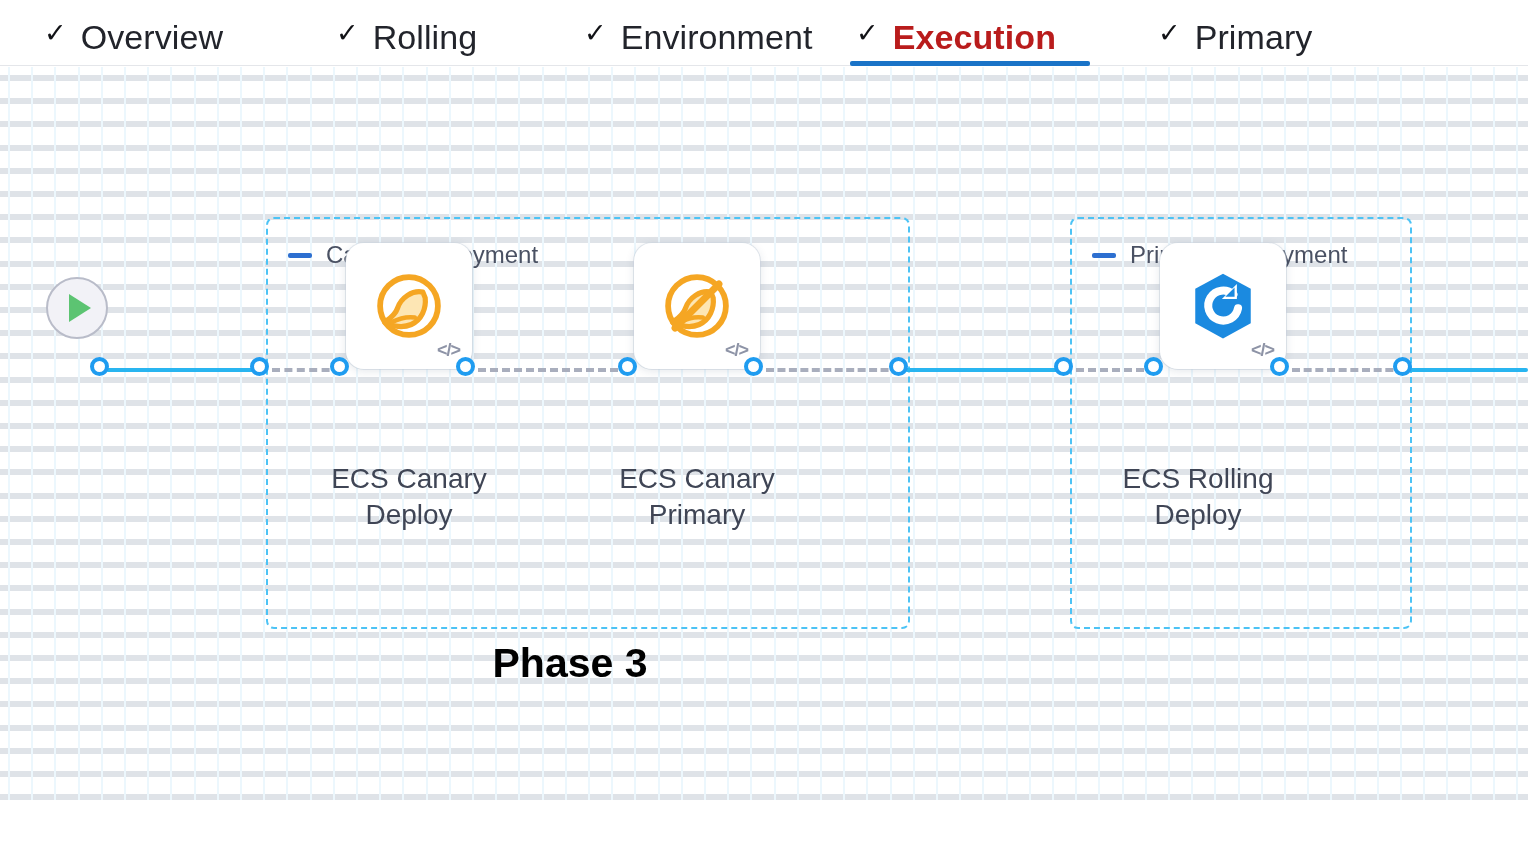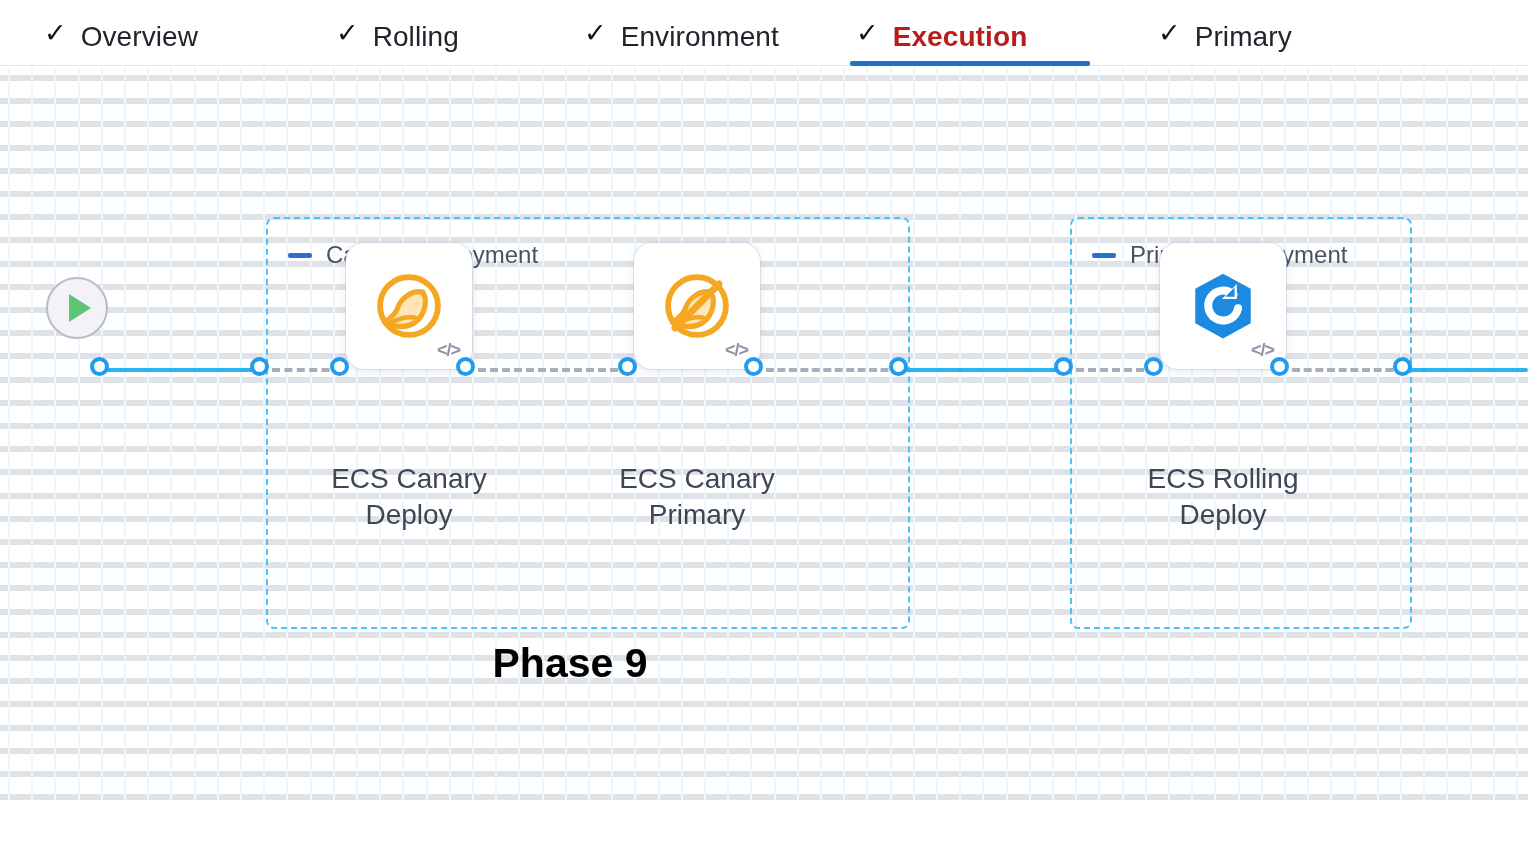--- a/index.html
+++ b/index.html
@@ -30,21 +30,21 @@
     cursor: pointer;
     user-select: none;
   }
   .tab .check {
     font-size: 27px;
     line-height: 1;
     color: #111216;
     font-weight: 400;
   }
   .tab .tlabel {
-    font-size: 28px;
+    font-size: 34px;
     color: #22242b;
     letter-spacing: .1px;
     white-space: nowrap;
     margin-top: 8px;
   }
   .tab.active .tlabel { font-weight: 700; color: #b91c1c; }
   .tab .underline {
     position: absolute;
     left: 0; right: 0; bottom: 0;
     height: 5px;
@@ -273,29 +273,29 @@
       <div class="glyph">
         <svg width="74" height="74" viewBox="0 0 64 64">
           <path d="M32 4 L56 17 L56 47 L32 60 L8 47 L8 17 Z" fill="#1b8ae0"></path>
           <path d="M41 22 a13 13 0 1 0 4 12" fill="none" stroke="#ffffff" stroke-width="7" stroke-linecap="round"></path>
           <path d="M44 13 L44 26 L31 26 Z" fill="#ffffff"></path>
           <path d="M42 16 L42 24 L34 24 Z" fill="#1b8ae0"></path>
         </svg>
       </div>
       <div class="code-badge">&lt;/&gt;</div>
     </div>
-    <div class="node-label" style="left: 1103px; top: 394px; text-align: center;">
+    <div class="node-label" style="left: 1078px; top: 394px; text-align: center;">
       <div>ECS Rolling</div>
       <div>Deploy</div>
     </div>
     <div class="port" style="left: 90px; top: 290px;"></div>
     <div class="port" style="left: 250px; top: 290px;"></div>
     <div class="port" style="left: 330px; top: 290px;"></div>
     <div class="port" style="left: 456px; top: 290px;"></div>
     <div class="port" style="left: 618px; top: 290px;"></div>
     <div class="port" style="left: 744px; top: 290px;"></div>
     <div class="port" style="left: 889px; top: 290px;"></div>
     <div class="port" style="left: 1054px; top: 290px;"></div>
     <div class="port" style="left: 1144px; top: 290px;"></div>
     <div class="port" style="left: 1270px; top: 290px;"></div>
     <div class="port" style="left: 1393px; top: 290px;"></div>
-    <div class="phase" style="left: 420px; top: 573px; width: 300px;">Phase 9</div>
+    <div class="phase" style="left: 420px; top: 573px; width: 300px;">Phase 3</div>
   </div>
 
 </body></html>

